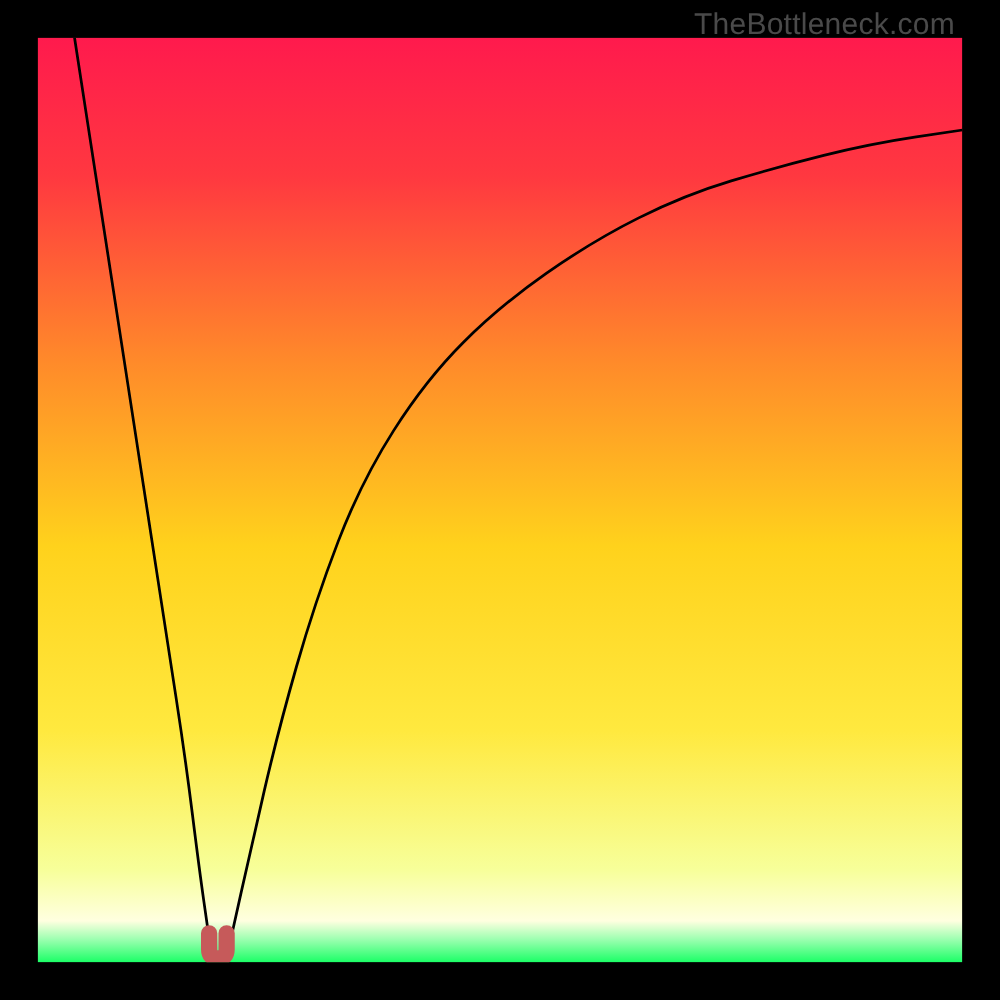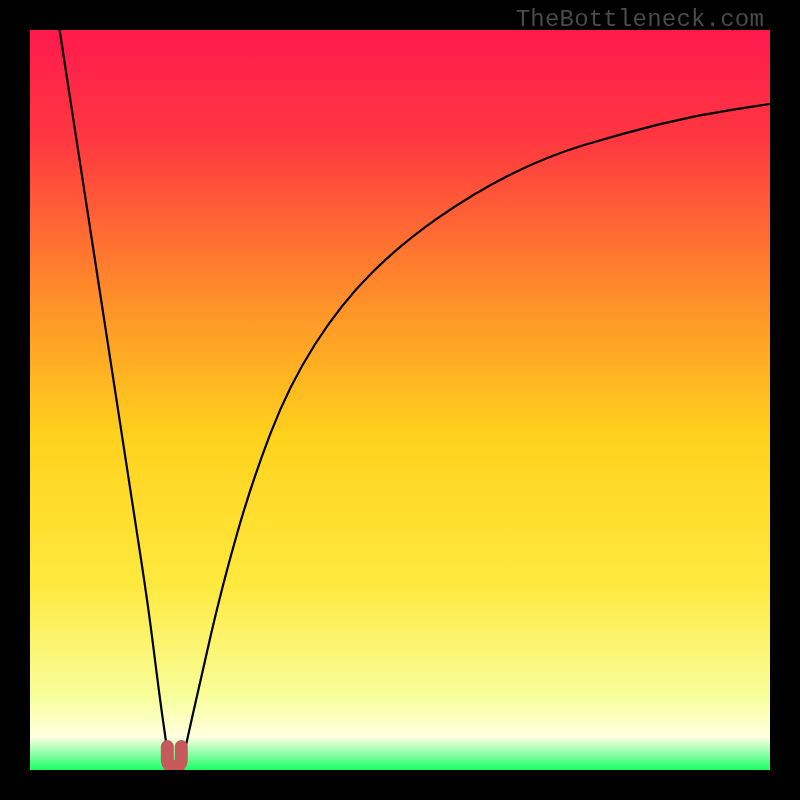--- a/index.html
+++ b/index.html
@@ -9,21 +9,20 @@
     height: 800px;
     overflow: hidden;
     background: #000;
     font-family: Arial, Helvetica, sans-serif;
   }
   .frame {
     position: absolute;
     left: 0; top: 0;
     width: 800px; height: 592px;
     background: #000;
-    font-family: Liberation Mono, monospace;
   }
   .plot {
     position: absolute;
     left: 30px;
     top: 30px;
     width: 740px;
     height: 740px;
     overflow: hidden;
   }
   .watermark {

